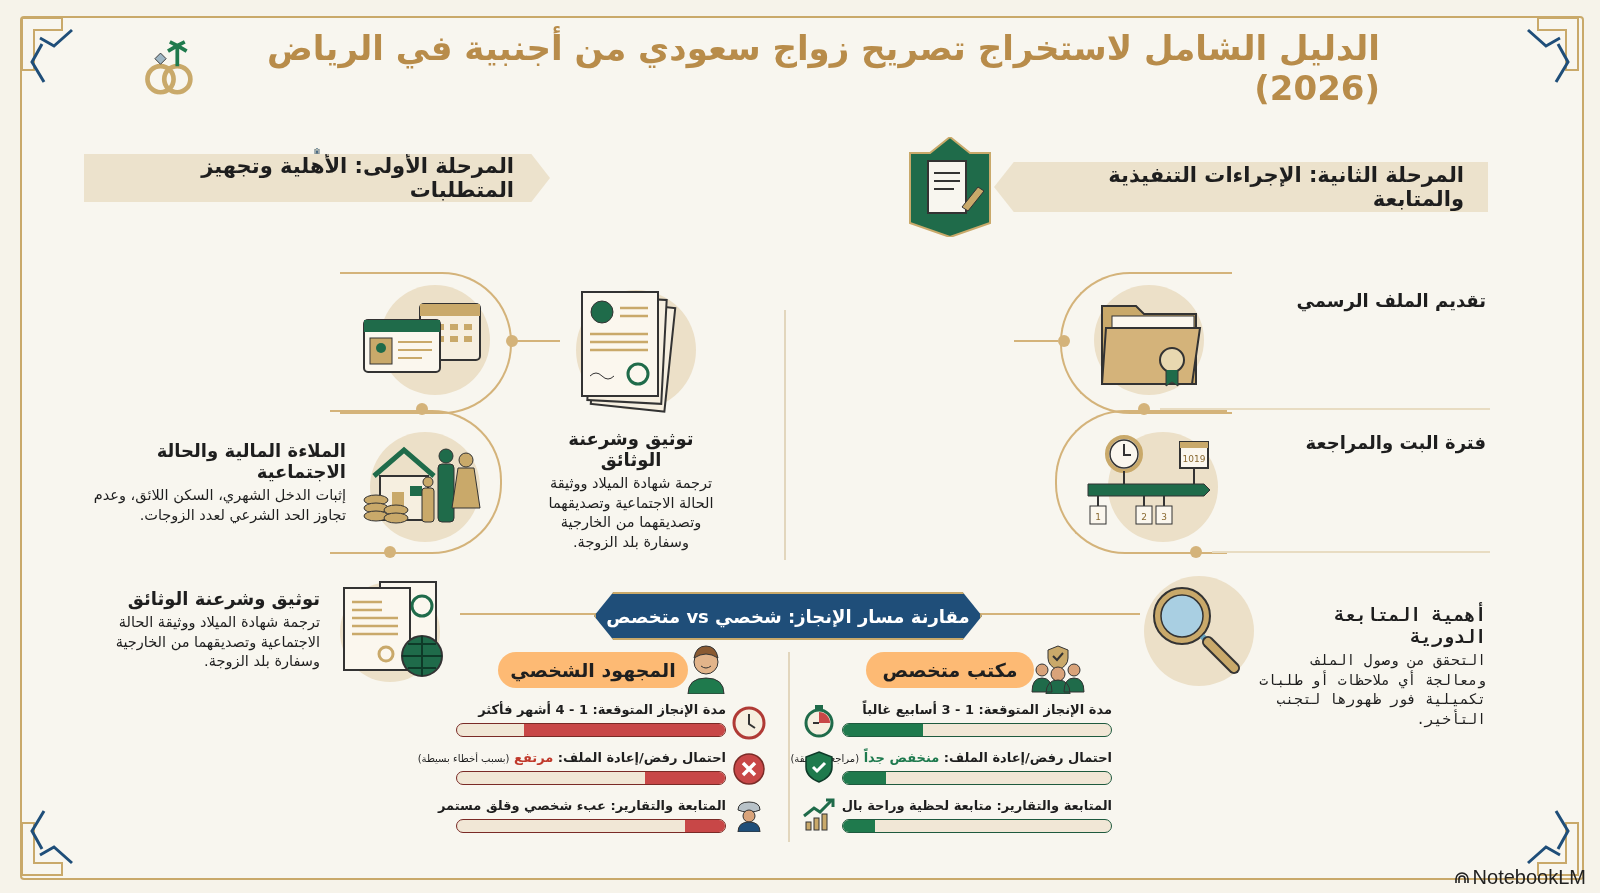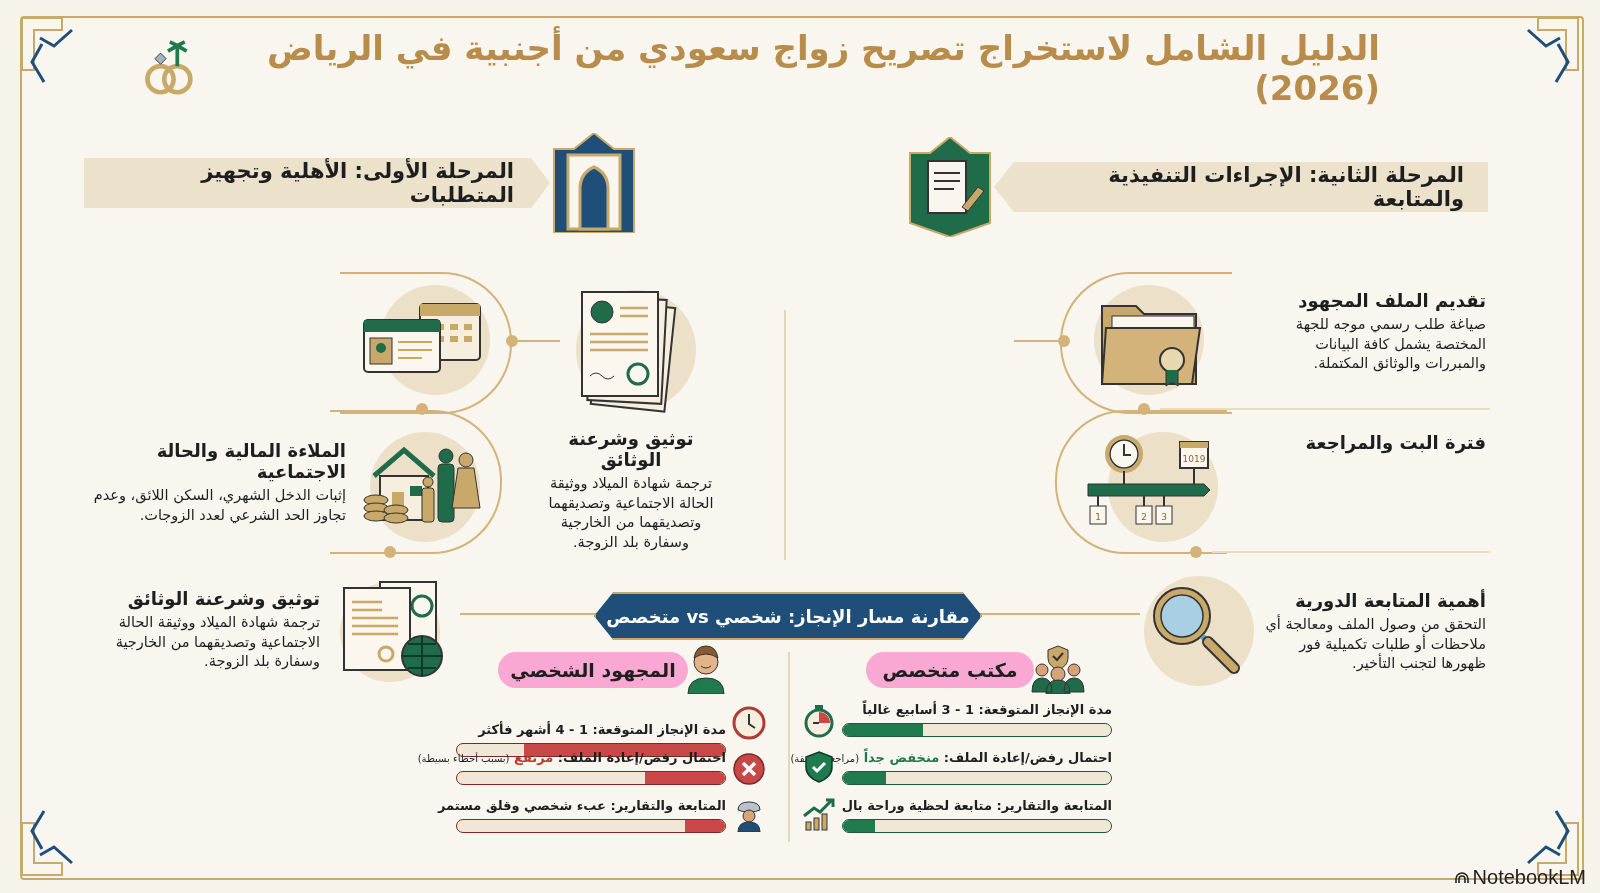--- a/index.html
+++ b/index.html
@@ -15,21 +15,21 @@
   .badge{width:88px;height:100px;position:relative;}
   .item{position:absolute;direction:rtl;text-align:right;}
   .item h3{margin:0 0 4px 0;font-size:18px;font-weight:bold;color:#1e1e1e;}
   .item p{margin:0;font-size:14.5px;line-height:1.35;color:#1e1e1e;}
   .iconbg{position:absolute;border-radius:50%;background:#ece0c8;}
   .arc{position:absolute;border:2px solid #d4b37a;}
   .dot{position:absolute;width:12px;height:12px;border-radius:50%;background:#d4b37a;}
   .hline{position:absolute;height:2px;background:#d4b37a;}
   .vdivider{position:absolute;width:2px;background:#e2d6bd;}
   .compare-banner{position:absolute;left:594px;top:592px;width:384px;height:44px;background:#1f4e79;color:#fff;font-size:18px;font-weight:bold;display:flex;align-items:center;justify-content:center;direction:rtl;clip-path:polygon(5% 0,95% 0,100% 50%,95% 100%,5% 100%,0 50%);border:2px solid #c9a96a;}
-  .col-head{position:absolute;height:36px;background:#f9a8d4;border-radius:18px;display:flex;align-items:center;justify-content:center;font-size:19px;font-weight:bold;direction:rtl;}
+  .col-head{position:absolute;height:36px;background:#fdba74;border-radius:18px;display:flex;align-items:center;justify-content:center;font-size:19px;font-weight:bold;direction:rtl;}
   .metric{position:absolute;direction:rtl;text-align:right;}
   .metric .lbl{font-size:13px;font-weight:bold;color:#1e1e1e;white-space:nowrap;}
   .metric .lbl .hi-red{color:#c0392b;}
   .metric .lbl .hi-green{color:#1e7a4e;}
   .metric .lbl small{font-size:10px;font-weight:normal;}
   .bar{position:relative;height:12px;border-radius:7px;border:1.5px solid #7a2a26;background:#f1e7d6;margin-top:6px;overflow:hidden;}
   .bar.green{border-color:#1e5a3e;}
   .bar .fill{position:absolute;top:0;bottom:0;}
   .bar.red .fill{right:0;background:#c84747;}
   .bar.green .fill{left:0;background:#1f7a4d;}
@@ -61,21 +61,21 @@
 <div class="title">
   <span class="title-text">الدليل الشامل لاستخراج تصريح زواج سعودي من أجنبية في الرياض (2026)</span>
   <svg width="64" height="64" viewBox="0 0 64 64">
       <circle cx="22" cy="44" r="14" fill="none" stroke="#c9a96a" stroke-width="5"></circle>
       <circle cx="40" cy="44" r="14" fill="none" stroke="#c9a96a" stroke-width="5"></circle>
       <path d="M40 30V6M40 8l-10 6M40 8l10 6M40 8l-8-4M40 8l8-4" stroke="#1f7a4d" stroke-width="4" fill="none"></path>
       <path d="M16 22l6-6 6 6-6 6z" fill="#9fb6c4" stroke="#333"></path>
     </svg>
 </div>
 
-<div class="phase-banner phase1" style="left:84px;top:156px;">
+<div class="phase-banner phase1" style="left:84px;top:148px;flex-direction:column;">
   <svg class="badge" viewBox="0 0 88 100">
       <path d="M44 0l20 16h20v84H4V16h20z" fill="#1f4e79" stroke="#c9a96a" stroke-width="2"></path>
       <rect x="18" y="22" width="52" height="74" fill="#f8f6ef" stroke="#c9a96a" stroke-width="3"></rect>
       <path d="M30 96V56q0-16 14-22 14 6 14 22v40z" fill="#1f4e79" stroke="#c9a96a" stroke-width="3"></path>
     </svg>
   <div class="banner-body" style="width:400px;justify-content:flex-start;padding-right:36px;margin-right:0">المرحلة الأولى: الأهلية وتجهيز المتطلبات</div>
 </div>
 
 <div class="phase-banner phase2" style="left:906px;top:160px;">
   <div class="banner-body" style="width:440px;justify-content:flex-start;padding-right:24px;">المرحلة الثانية: الإجراءات التنفيذية والمتابعة</div>
@@ -183,22 +183,21 @@
 
 <div class="iconbg" style="left:1094px;top:285px;width:110px;height:110px;"></div>
 <svg style="position:absolute;left:1098px;top:298px" width="110" height="94" viewBox="0 0 110 94">
     <path d="M4 8h34l8 8h52v70H4z" fill="#c9a96a" stroke="#333" stroke-width="2"></path>
     <rect x="14" y="18" width="82" height="40" fill="#fbf7ee" stroke="#333"></rect>
     <path d="M8 30h94l-8 56H4z" fill="#d4b37a" stroke="#333" stroke-width="2"></path>
     <circle cx="74" cy="62" r="12" fill="#e8d8b0" stroke="#333" stroke-width="2"></circle>
     <path d="M68 72v16l6-4 6 4V72" fill="#1f6b4a" stroke="#333"></path>
   </svg>
 <div class="item" style="left:1250px;top:290px;width:236px;">
-  <h3>تقديم الملف المجهود</h3>
-  <p>صياغة طلب رسمي موجه للجهة المختصة يشمل كافة البيانات والمبررات والوثائق المكتملة.</p>
+  <h3>تقديم الملف الرسمي</h3>
 </div>
 
 <div class="iconbg" style="left:1108px;top:432px;width:110px;height:110px;"></div>
 <svg style="position:absolute;left:1084px;top:434px" width="130" height="96" viewBox="0 0 130 96">
     <circle cx="40" cy="20" r="17" fill="#fbf7ee" stroke="#c9a96a" stroke-width="4"></circle>
     <circle cx="40" cy="20" r="14" fill="none" stroke="#333" stroke-width="1.5"></circle>
     <path d="M40 10v11h7" stroke="#333" stroke-width="2" fill="none"></path>
     <path d="M40 37v14" stroke="#333" stroke-width="2"></path>
     <rect x="96" y="8" width="28" height="26" fill="#fbf7ee" stroke="#333" stroke-width="2"></rect>
     <rect x="96" y="8" width="28" height="6" fill="#c9a96a"></rect>
@@ -218,21 +217,21 @@
 </div>
 
 <div class="iconbg" style="left:1144px;top:576px;width:110px;height:110px;"></div>
 <svg style="position:absolute;left:1146px;top:582px" width="100" height="96" viewBox="0 0 100 96">
     <circle cx="36" cy="34" r="28" fill="#c9a96a" stroke="#333" stroke-width="2"></circle>
     <circle cx="36" cy="34" r="21" fill="#a9cfe2" stroke="#333" stroke-width="1.5"></circle>
     <path d="M56 54l8 8" stroke="#6aa6c0" stroke-width="6"></path>
     <path d="M62 60l26 26" stroke="#333" stroke-width="12" stroke-linecap="round"></path>
     <path d="M62 60l26 26" stroke="#c9a96a" stroke-width="8" stroke-linecap="round"></path>
   </svg>
-<div class="item" style="left:1256px;top:590px;width:230px;">
+<div class="item" style="left:1256px;top:604px;width:230px;font-family:Liberation Mono, monospace;">
   <h3>أهمية المتابعة الدورية</h3>
   <p>التحقق من وصول الملف ومعالجة أي ملاحظات أو طلبات تكميلية فور ظهورها لتجنب التأخير.</p>
 </div>
 
 <div class="hline" style="left:460px;top:613px;width:680px;background:#d4b37a"></div>
 <div class="compare-banner">مقارنة مسار الإنجاز: شخصي vs متخصص</div>
 <div class="vdivider" style="left:788px;top:652px;height:190px;"></div>
 
 <div class="col-head" style="left:866px;top:652px;width:168px;">
   <span>مكتب متخصص</span>
@@ -287,21 +286,21 @@
 <div class="col-head" style="left:498px;top:652px;width:190px;">
   <span>المجهود الشخصي</span>
 </div>
 <svg style="position:absolute;left:684px;top:644px" width="44" height="50" viewBox="0 0 44 50">
     <circle cx="22" cy="18" r="12" fill="#e2b48a" stroke="#333"></circle>
     <path d="M10 14q2-12 12-12t12 12q-6-4-12-4t-12 4z" fill="#8a5a32" stroke="#333"></path>
     <path d="M4 50q0-16 18-16t18 16z" fill="#1f7a4d" stroke="#333"></path>
     <path d="M17 22q5 4 10 0" stroke="#333" fill="none"></path>
   </svg>
 
-<div class="metric" style="left:456px;top:702px;width:270px;margin-top:20px;">
+<div class="metric" style="left:456px;top:702px;width:270px;">
   <div class="lbl">مدة الإنجاز المتوقعة: 1 - 4 أشهر فأكثر</div>
   <div class="bar red">
       <div class="fill" style="width:75%"></div>
     </div>
 </div>
 <svg class="micon" style="left:732px;top:706px" viewBox="0 0 34 34">
     <circle cx="17" cy="17" r="15" fill="#f6efe0" stroke="#b03a35" stroke-width="3"></circle>
     <path d="M17 8v10l6 4" stroke="#333" stroke-width="2" fill="none"></path>
   </svg>
 

